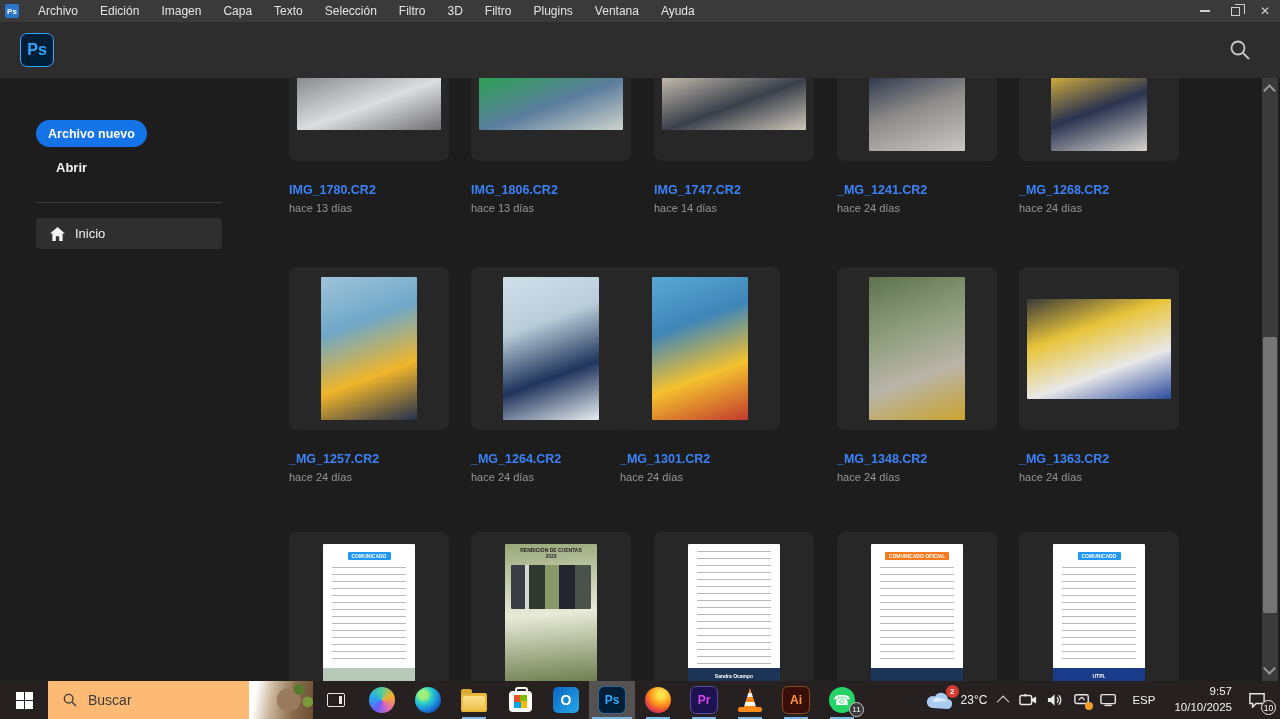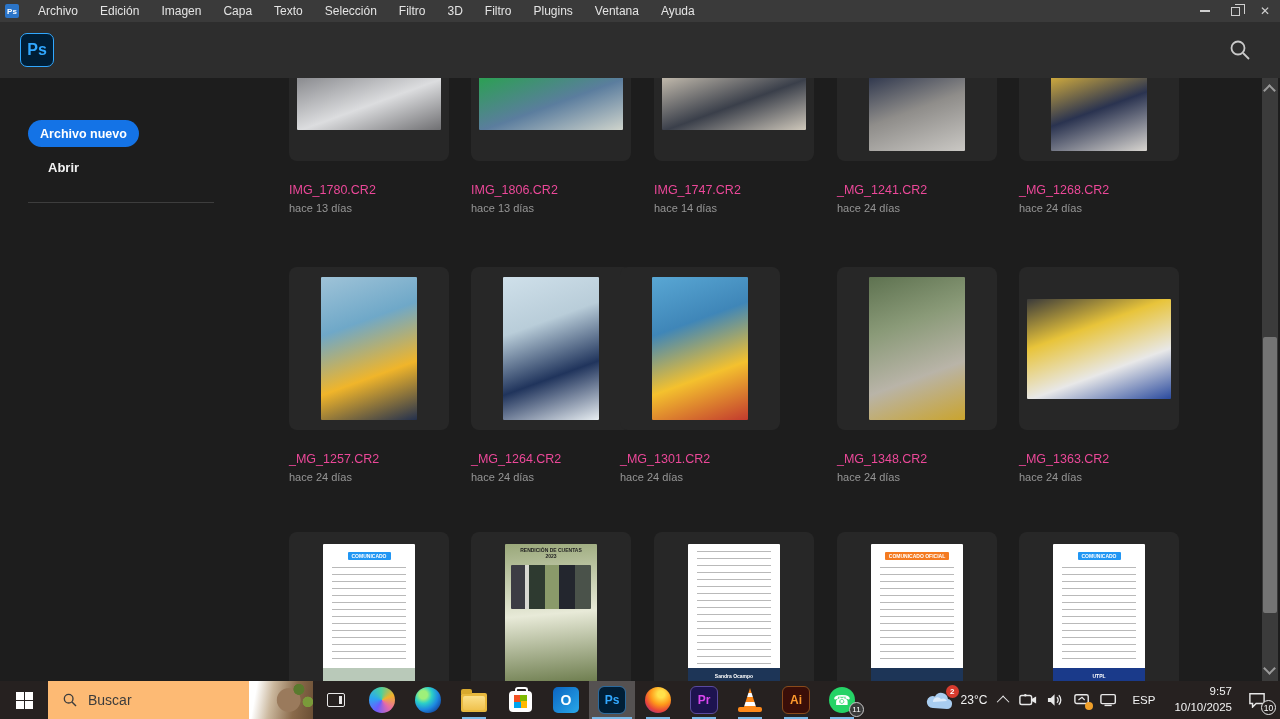--- a/index.html
+++ b/index.html
@@ -23,21 +23,21 @@
   #ps-header{position:absolute;top:22px;left:0;width:1280px;height:56px;background:#2d2d2d;}
   .ps-logo{position:absolute;left:20px;top:11px;width:34px;height:34px;background:#001e36;
     border:1.5px solid #31a8ff;border-radius:7px;color:#31a8ff;font-weight:bold;font-size:16px;
     display:flex;align-items:center;justify-content:center;}
   .hdr-search{position:absolute;right:28px;top:16px;width:24px;height:24px;}
 
   
   #content{position:absolute;top:78px;left:0;width:1280px;height:603px;background:#1d1d1d;overflow:hidden;}
 
   
-  #sidebar{position:absolute;left:8px;top:0;width:240px;height:603px;text-decoration:underline;}
+  #sidebar{position:absolute;left:16px;top:0;width:240px;height:603px;text-decoration:underline;}
   .btn-new{position:absolute;left:20px;top:42px;width:111px;height:27px;background:#1473e6;border:none;
     border-radius:14px;color:#fff;font-size:12.5px;font-weight:bold;}
   .lnk-open{position:absolute;left:40px;top:82px;color:#f2f2f2;font-size:13px;font-weight:bold;}
   .sb-divider{position:absolute;left:20px;top:124px;width:186px;height:1px;background:#3d3d3d;}
   .nav-home{position:absolute;left:20px;top:140px;width:186px;height:31px;background:#2f2f2f;border-radius:4px;
     display:flex;align-items:center;color:#f2f2f2;font-size:13px;}
   .home-ico{margin:0 10px 0 14px;display:flex;}
 
   
   .card{position:absolute;width:160px;}
@@ -47,21 +47,21 @@
   .thumb.landscape{width:144px;height:100px;}
   .thumb.portrait{width:96px;height:143px;}
   .thumb.doc,.thumb.poster{width:92px;height:140px;background:#fff;display:flex;flex-direction:column;align-items:center;}
   .doc-chip{margin-top:8px;padding:1px 4px;color:#fff;font-size:5px;font-weight:bold;border-radius:1px;white-space:nowrap;}
   .doc-title{margin-top:3px;width:80%;color:#222;font-size:5px;font-weight:bold;text-align:center;line-height:1.2;}
   .doc-lines{flex:1;width:80%;margin:4px 0;background:repeating-linear-gradient(#fff 0 3px,#b9b9b9 3px 4px,#fff 4px 7px);}
   .doc-footer{width:100%;height:16px;display:flex;align-items:center;justify-content:center;
     color:#fff;font-size:5px;font-weight:bold;}
   .poster-figures{width:86%;height:44px;margin-top:6px;border-radius:1px;
     background:linear-gradient(90deg,#3c3c44 0 18%,#d8d8d2 18% 22%,#2e3a30 22% 42%,#8a9a6a 42% 60%,#23262e 60% 80%,#4a524a 80% 100%);}
-  .card-name{margin-top:22px;color:#ec4899;font-size:12.5px;font-weight:400;}
+  .card-name{margin-top:22px;color:#3b82f6;font-size:12.5px;font-weight:700;}
   .card-date{margin-top:5px;color:#969696;font-size:11px;}
 
   
   #scrollbar{position:absolute;right:2px;top:0;width:16px;height:603px;background:#3b3b3b;}
   .sb-arrow{position:absolute;left:3px;width:9px;height:9px;border-left:2px solid #9a9a9a;border-top:2px solid #9a9a9a;}
   .sb-up{top:8px;transform:rotate(45deg);}
   .sb-down{bottom:8px;transform:rotate(225deg);}
   .sb-thumb{position:absolute;left:1px;top:259px;width:14px;height:276px;background:#757575;border-radius:2px;}
 
   
@@ -165,20 +165,26 @@
       <circle cx="10" cy="10" r="6.5" fill="none" stroke="#c9c9c9" stroke-width="1.8"></circle>
       <line x1="15" y1="15" x2="21" y2="21" stroke="#c9c9c9" stroke-width="1.8"></line>
     </svg>
   </div>
 
   <div id="content">
     <div id="sidebar">
       <button class="btn-new">Archivo nuevo</button>
       <div class="lnk-open">Abrir</div>
       <div class="sb-divider"></div>
+      <div class="nav-home">
+        <svg class="home-ico" width="15" height="14" viewBox="0 0 16 15">
+          <path d="M8 0 L16 7 H13.5 V15 H9.8 V10 H6.2 V15 H2.5 V7 H0 Z" fill="#f2f2f2"></path>
+        </svg>
+        <span>Inicio</span>
+      </div>
     </div>
 
     <div id="grid">
         <div class="card" style="left: 289px; top: -80px;">
     <div class="thumb-box">
             <div class="thumb landscape" style="background: linear-gradient(160deg, rgb(201, 204, 207), rgb(142, 143, 147), rgb(220, 221, 223), rgb(111, 111, 114));"></div>
           </div>
     <div class="card-name">IMG_1780.CR2</div>
     <div class="card-date">hace 13 días</div>
   </div>

